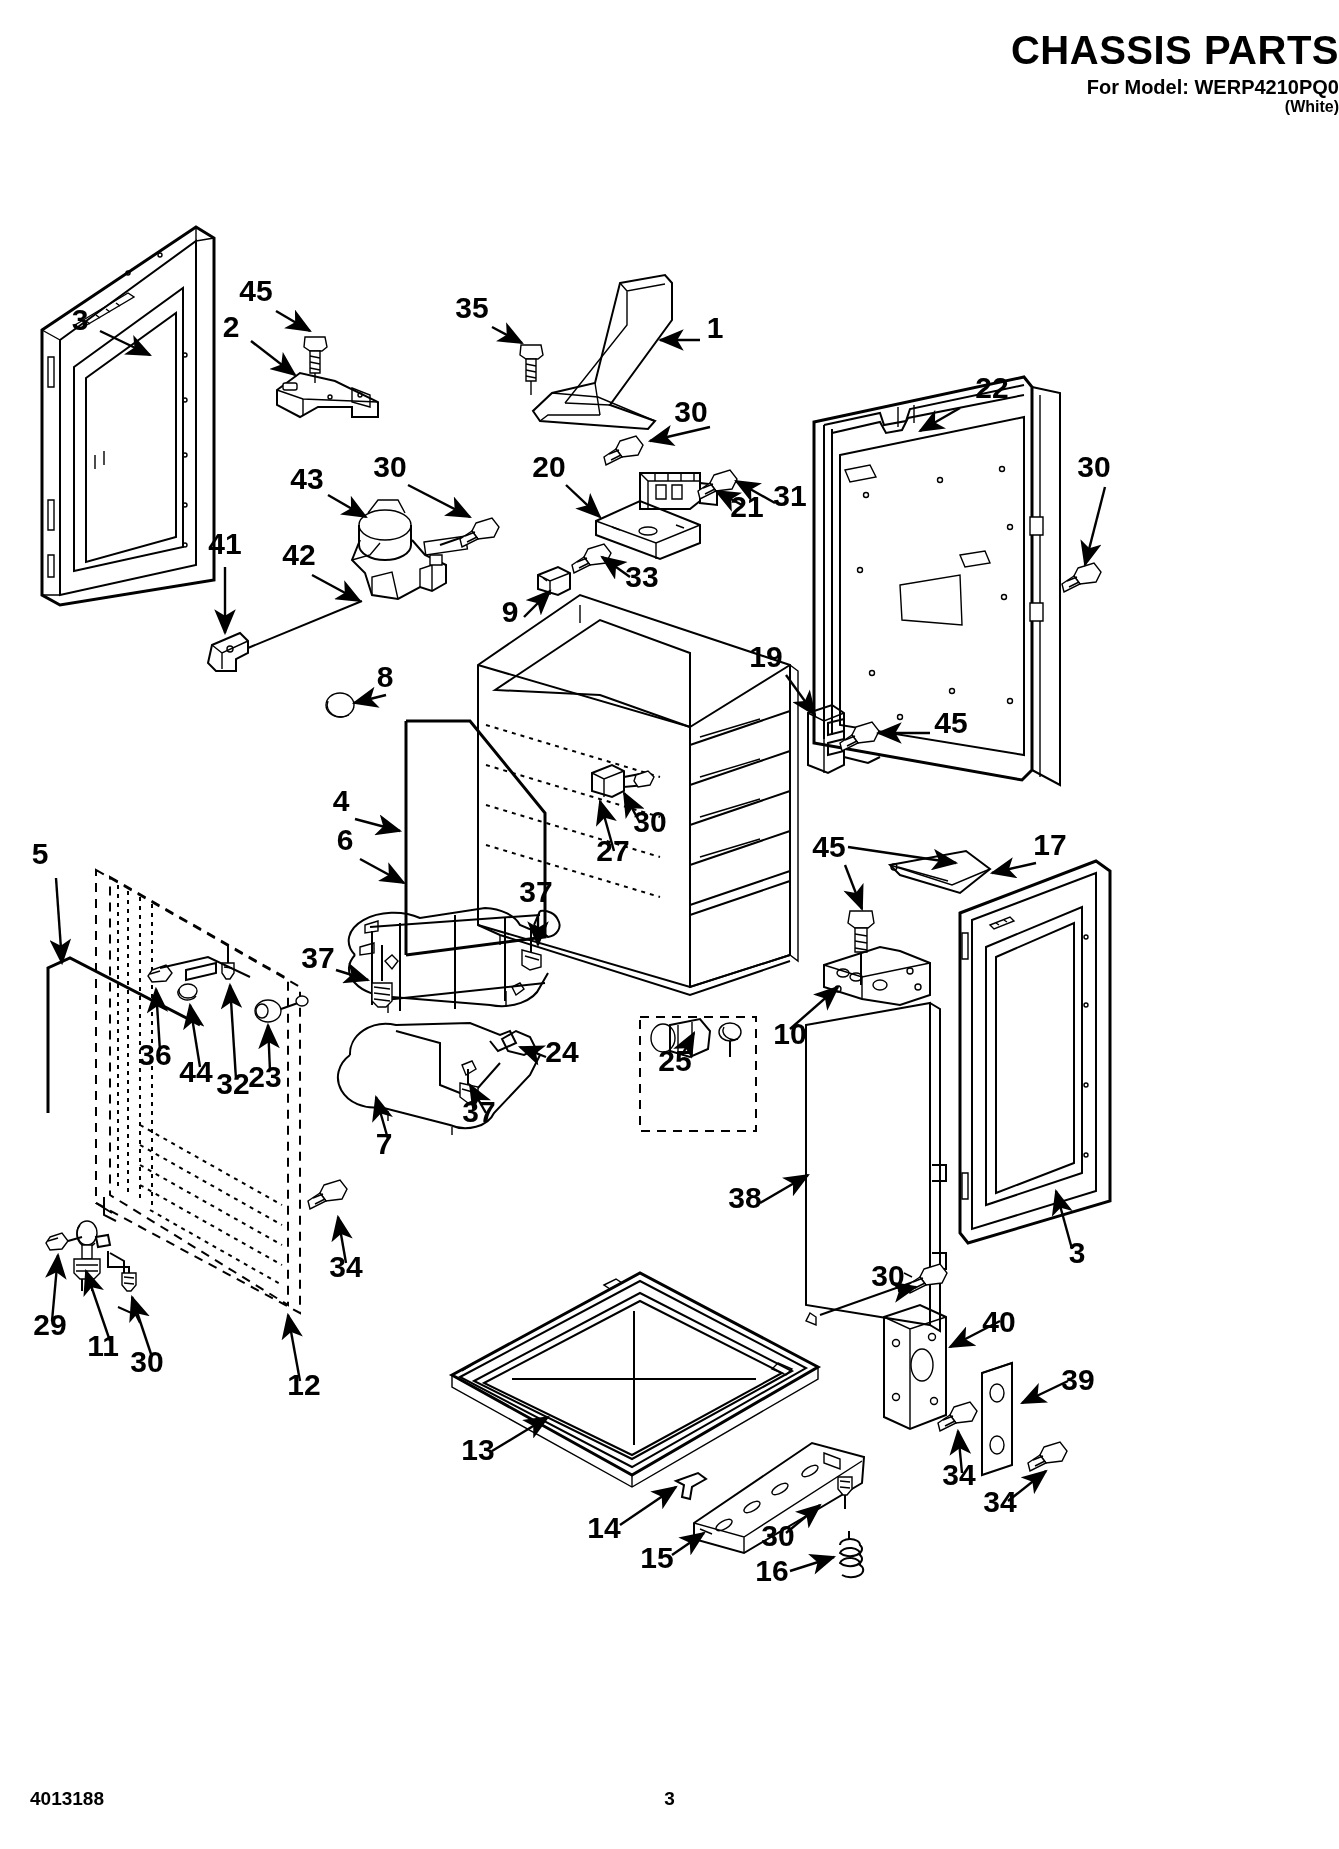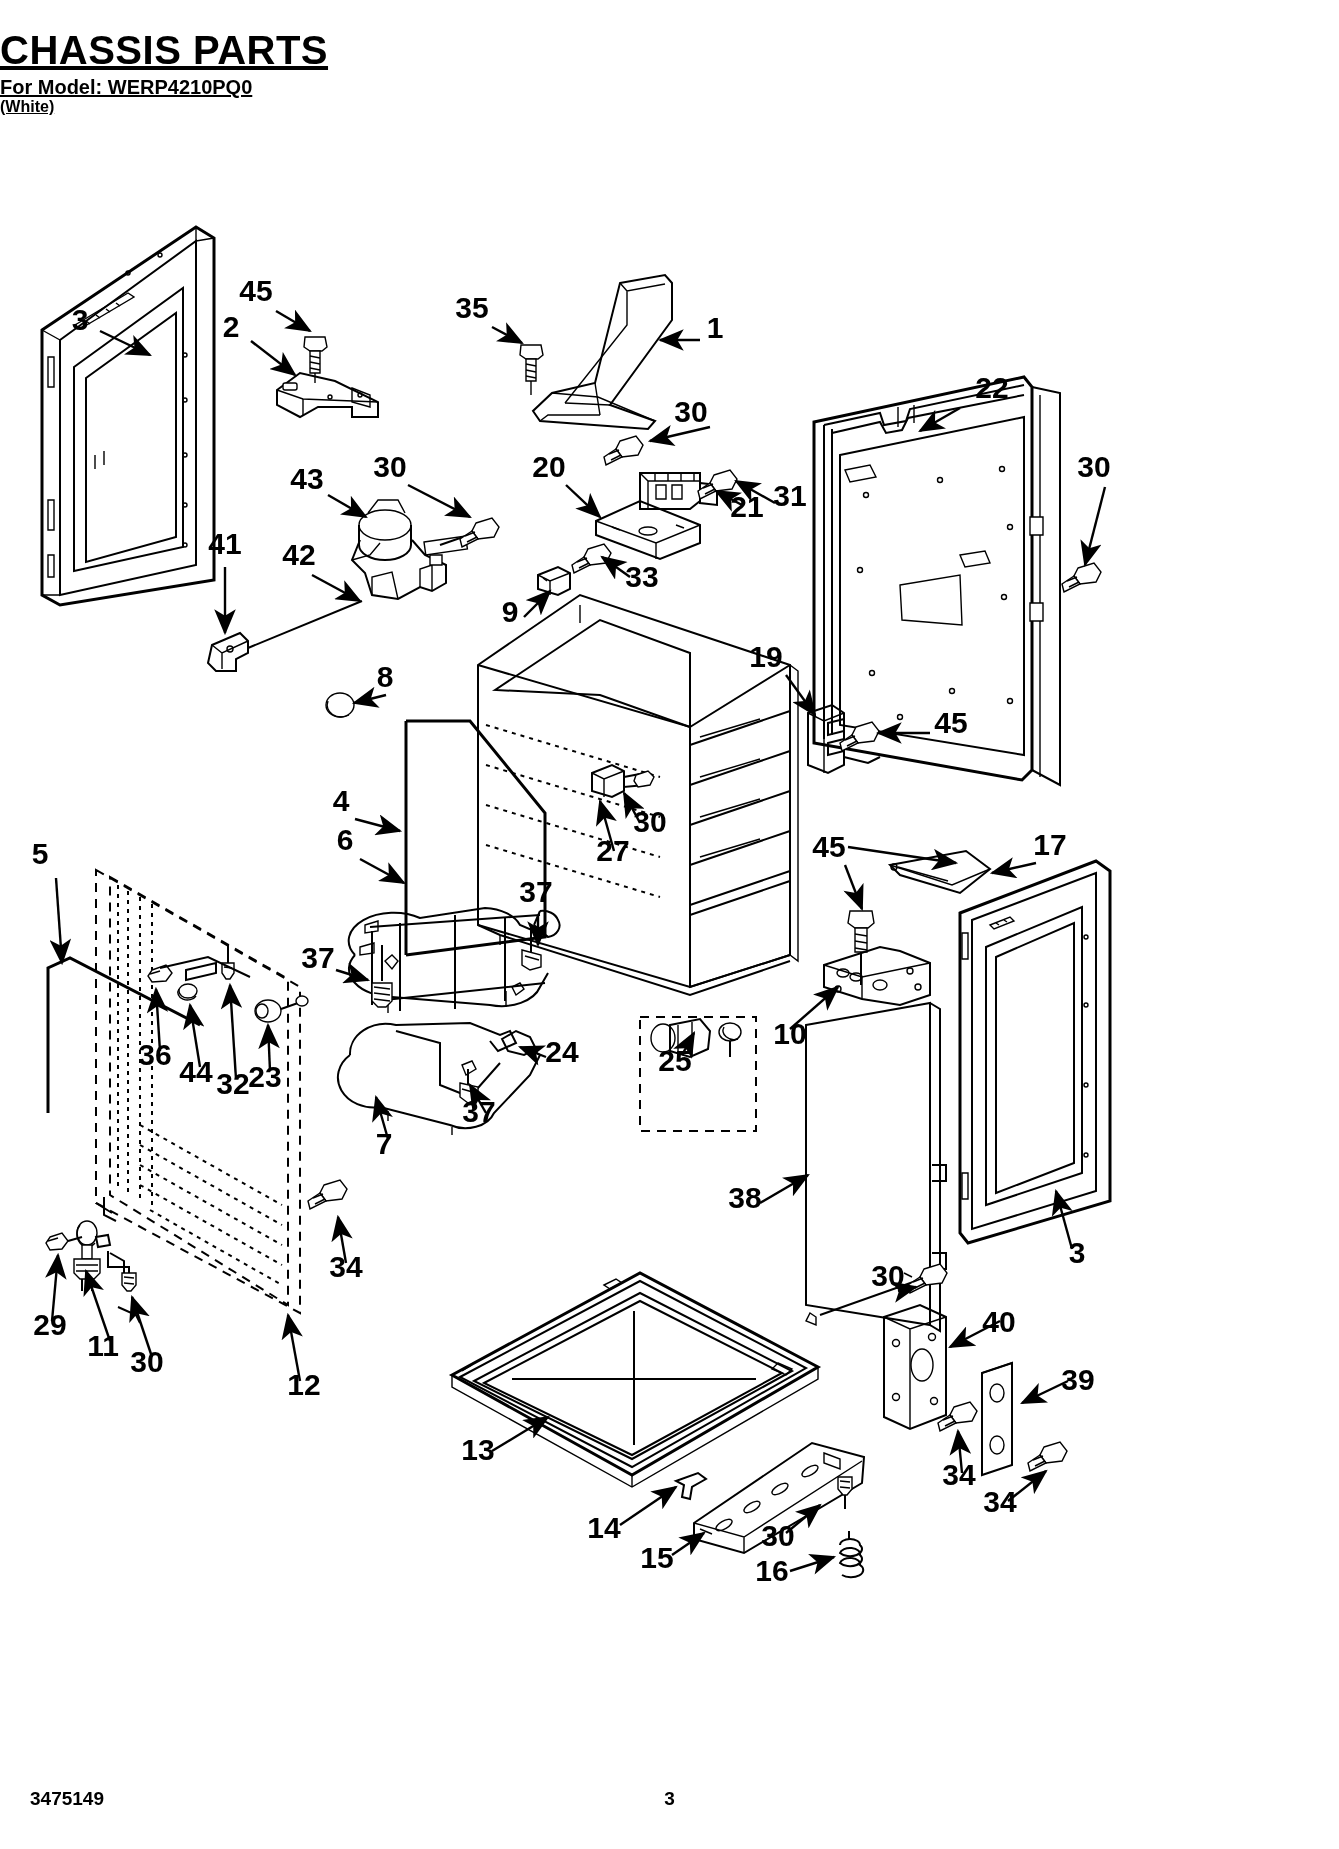--- a/index.html
+++ b/index.html
@@ -1,18 +1,18 @@
 <!DOCTYPE html>
 <html><head>
 <meta charset="utf-8">
 <style>
   html,body{margin:0;padding:0;background:#fff;}
   body{width:1339px;height:1849px;position:relative;
        font-family:"Liberation Sans",sans-serif;color:#000;overflow:hidden;}
-  .hdr{position:absolute;left:0;right:0;text-align:left;text-decoration:underline;}
+  .hdr{position:absolute;left:0;right:0;text-align:right;}
   #title{top:28px;font-size:40px;font-weight:bold;letter-spacing:.5px;}
   #model{top:76px;font-size:20px;font-weight:bold;}
   #color{top:98px;font-size:16px;font-weight:bold;}
   #diagram-svg{position:absolute;left:0;top:125px;width:1339px;height:1600px;}
   .callout{font-family:"Liberation Sans",sans-serif;font-size:30px;font-weight:bold;fill:#000;}
   #footer-left{position:absolute;left:30px;top:1788px;font-size:19px;font-weight:bold;}
   #footer-page{position:absolute;left:0;right:0;top:1788px;text-align:center;font-size:19px;font-weight:bold;}
   svg line,svg path,svg polyline,svg polygon,svg rect,svg ellipse,svg circle{vector-effect:non-scaling-stroke;}
   .ln{stroke:#000;fill:none;stroke-width:2;}
   .ln3{stroke:#000;fill:none;stroke-width:3;}
@@ -602,14 +602,14 @@
       <text x="299" y="440" class="callout" text-anchor="middle">42</text>
       <text x="307" y="364" class="callout" text-anchor="middle">43</text>
       <text x="196" y="957" class="callout" text-anchor="middle">44</text>
       <text x="256" y="176" class="callout" text-anchor="middle">45</text>
       <text x="951" y="608" class="callout" text-anchor="middle">45</text>
       <text x="829" y="732" class="callout" text-anchor="middle">45</text>
     </g>
 
 </svg>
 
-<div id="footer-left">3475149</div>
+<div id="footer-left">4013188</div>
 <div id="footer-page">3</div>
 
 </body></html>

